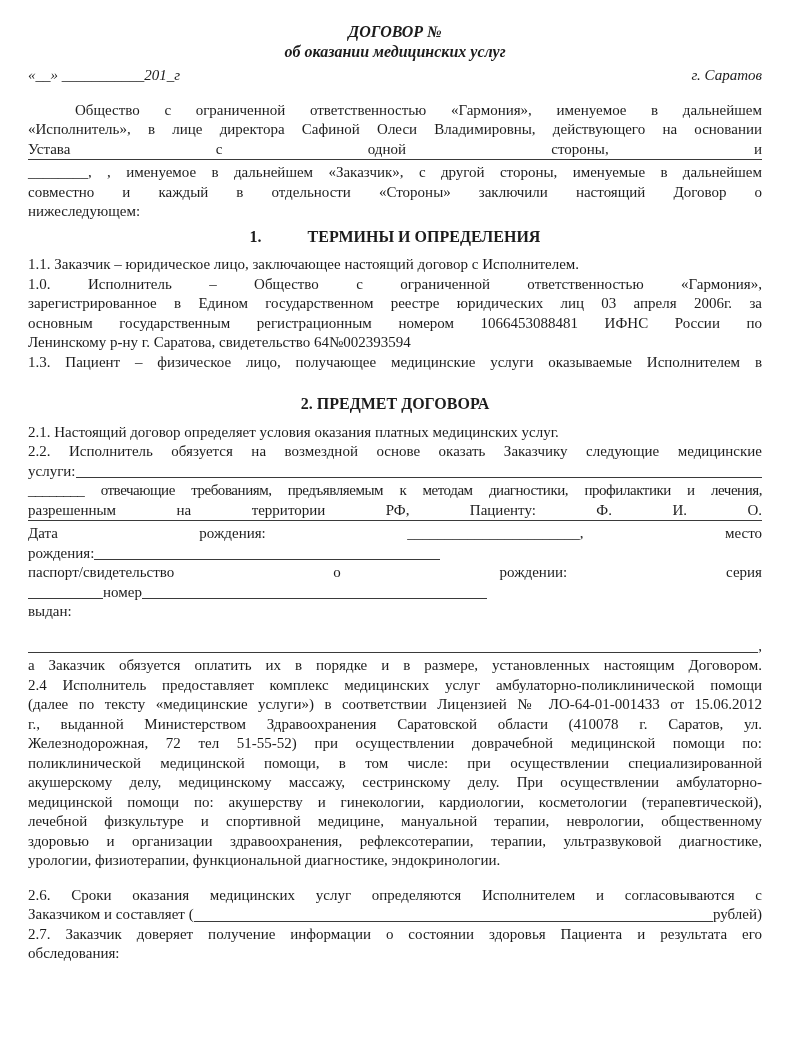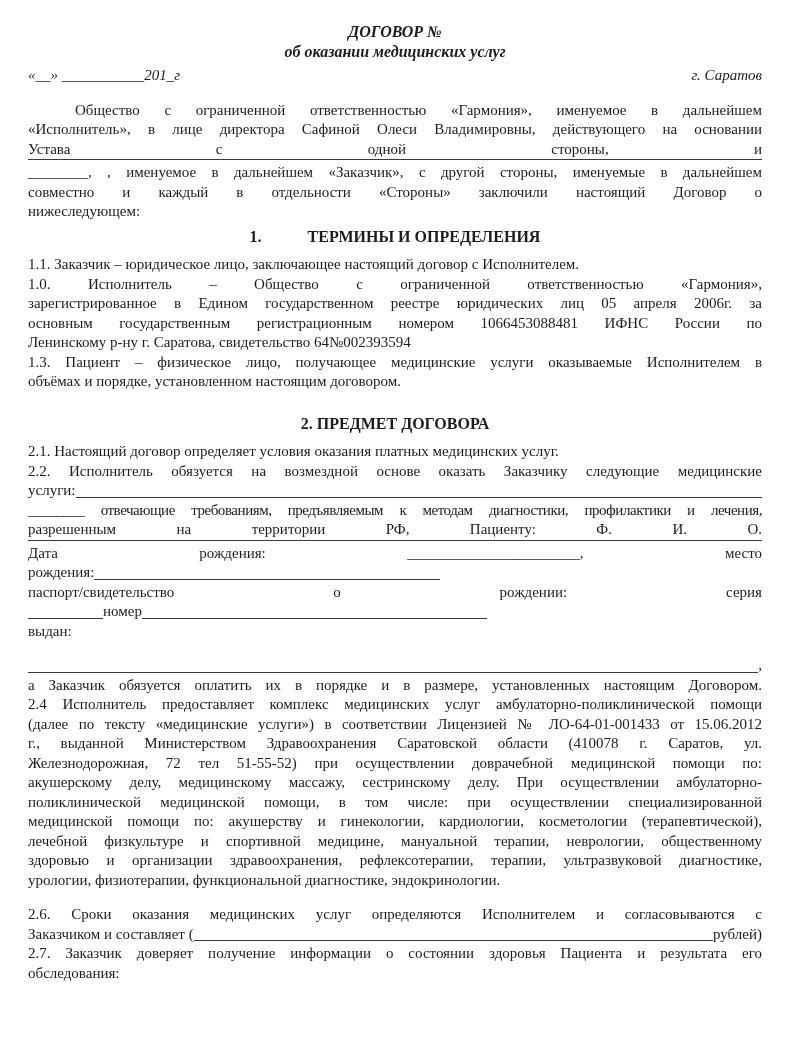--- a/index.html
+++ b/index.html
@@ -55,25 +55,24 @@
   <div class="fj">________, , именуемое в дальнейшем «Заказчик», с другой стороны, именуемые в дальнейшем</div>
   <div class="fj">совместно и каждый в отдельности «Стороны» заключили настоящий Договор о</div>
   <div>нижеследующем:</div>
 
   <div class="c h head1">
     <span>1.</span><span class="gapnum">ТЕРМИНЫ И ОПРЕДЕЛЕНИЯ</span>
   </div>
 
   <div>1.1. Заказчик – юридическое лицо, заключающее настоящий договор с Исполнителем.</div>
   <div class="fj">1.0. Исполнитель – Общество с ограниченной ответственностью «Гармония»,</div>
-  <div class="fj">зарегистрированное в Едином государственном реестре юридических лиц 05 апреля 2006г. за</div>
+  <div class="fj">зарегистрированное в Едином государственном реестре юридических лиц 03 апреля 2006г. за</div>
   <div class="fj">основным государственным регистрационным номером 1066453088481 ИФНС России по</div>
   <div>Ленинскому  р-ну г. Саратова, свидетельство 64№002393594</div>
   <div class="fj">1.3. Пациент – физическое лицо, получающее медицинские услуги оказываемые Исполнителем в</div>
-  <div>объёмах и порядке, установленном  настоящим договором.</div>
 
   <div class="c h head2">2. ПРЕДМЕТ ДОГОВОРА</div>
 
   <div>2.1. Настоящий договор определяет условия оказания платных медицинских  услуг.</div>
   <div class="fj">2.2. Исполнитель обязуется на возмездной основе оказать Заказчику следующие медицинские</div>
   <div class="fl">
     <span>услуги:</span>
       <span class="fill grow"></span>
   </div>
   <div class="fj cond">________ отвечающие требованиям, предъявляемым к методам диагностики, профилактики и лечения,</div>
@@ -97,22 +96,22 @@
   <div class="fl">
     <span class="fill grow"></span>
       <span>,</span>
   </div>
   <div class="fj">а Заказчик обязуется оплатить их в порядке и в размере, установленных  настоящим Договором.</div>
 
   <div class="fj">2.4 Исполнитель предоставляет комплекс медицинских услуг амбулаторно-поликлинической помощи</div>
   <div class="fj">(далее по тексту «медицинские услуги») в соответствии Лицензией № ЛО-64-01-001433 от 15.06.2012</div>
   <div class="fj">г., выданной Министерством Здравоохранения Саратовской области (410078 г. Саратов, ул.</div>
   <div class="fj">Железнодорожная, 72 тел 51-55-52) при осуществлении  доврачебной медицинской помощи по:</div>
+  <div class="fj">поликлинической медицинской помощи, в том числе: при осуществлении специализированной</div>
   <div class="fj">акушерскому делу, медицинскому массажу, сестринскому делу. При осуществлении амбулаторно-</div>
-  <div class="fj">поликлинической медицинской помощи, в том числе: при осуществлении специализированной</div>
   <div class="fj">медицинской помощи по: акушерству и гинекологии, кардиологии, косметологии (терапевтической),</div>
   <div class="fj">лечебной физкультуре и спортивной медицине, мануальной терапии, неврологии, общественному</div>
   <div class="fj">здоровью и организации здравоохранения, рефлексотерапии, терапии, ультразвуковой диагностике,</div>
   <div>урологии, физиотерапии, функциональной  диагностике, эндокринологии.</div>
 
   <div class="blank"></div>
 
   <div class="fj">2.6. Сроки оказания медицинских услуг определяются Исполнителем и согласовываются с</div>
   <div class="fl">
     <span>Заказчиком и составляет (</span>

